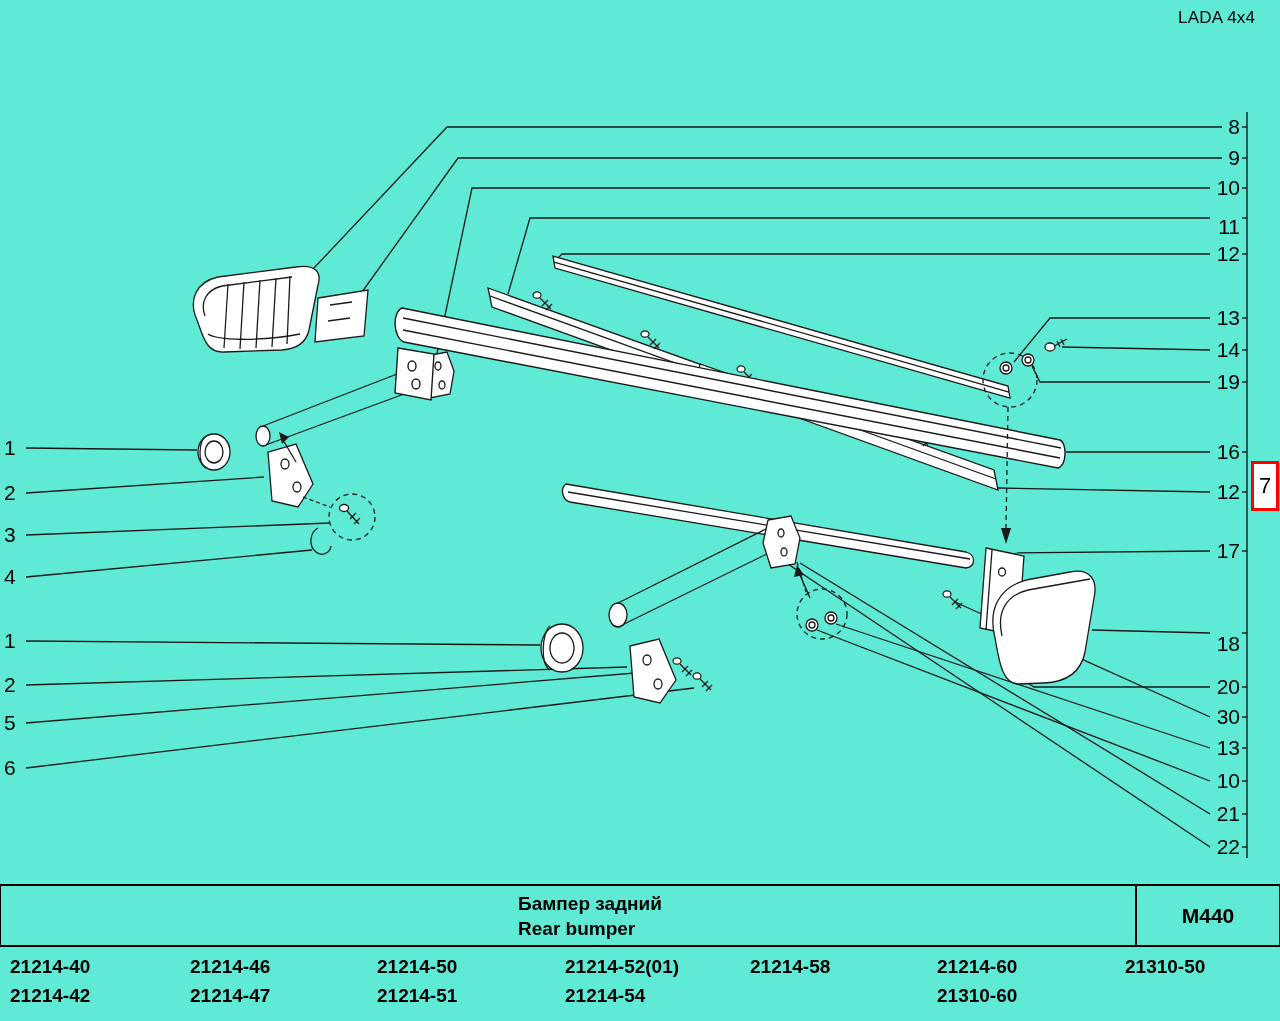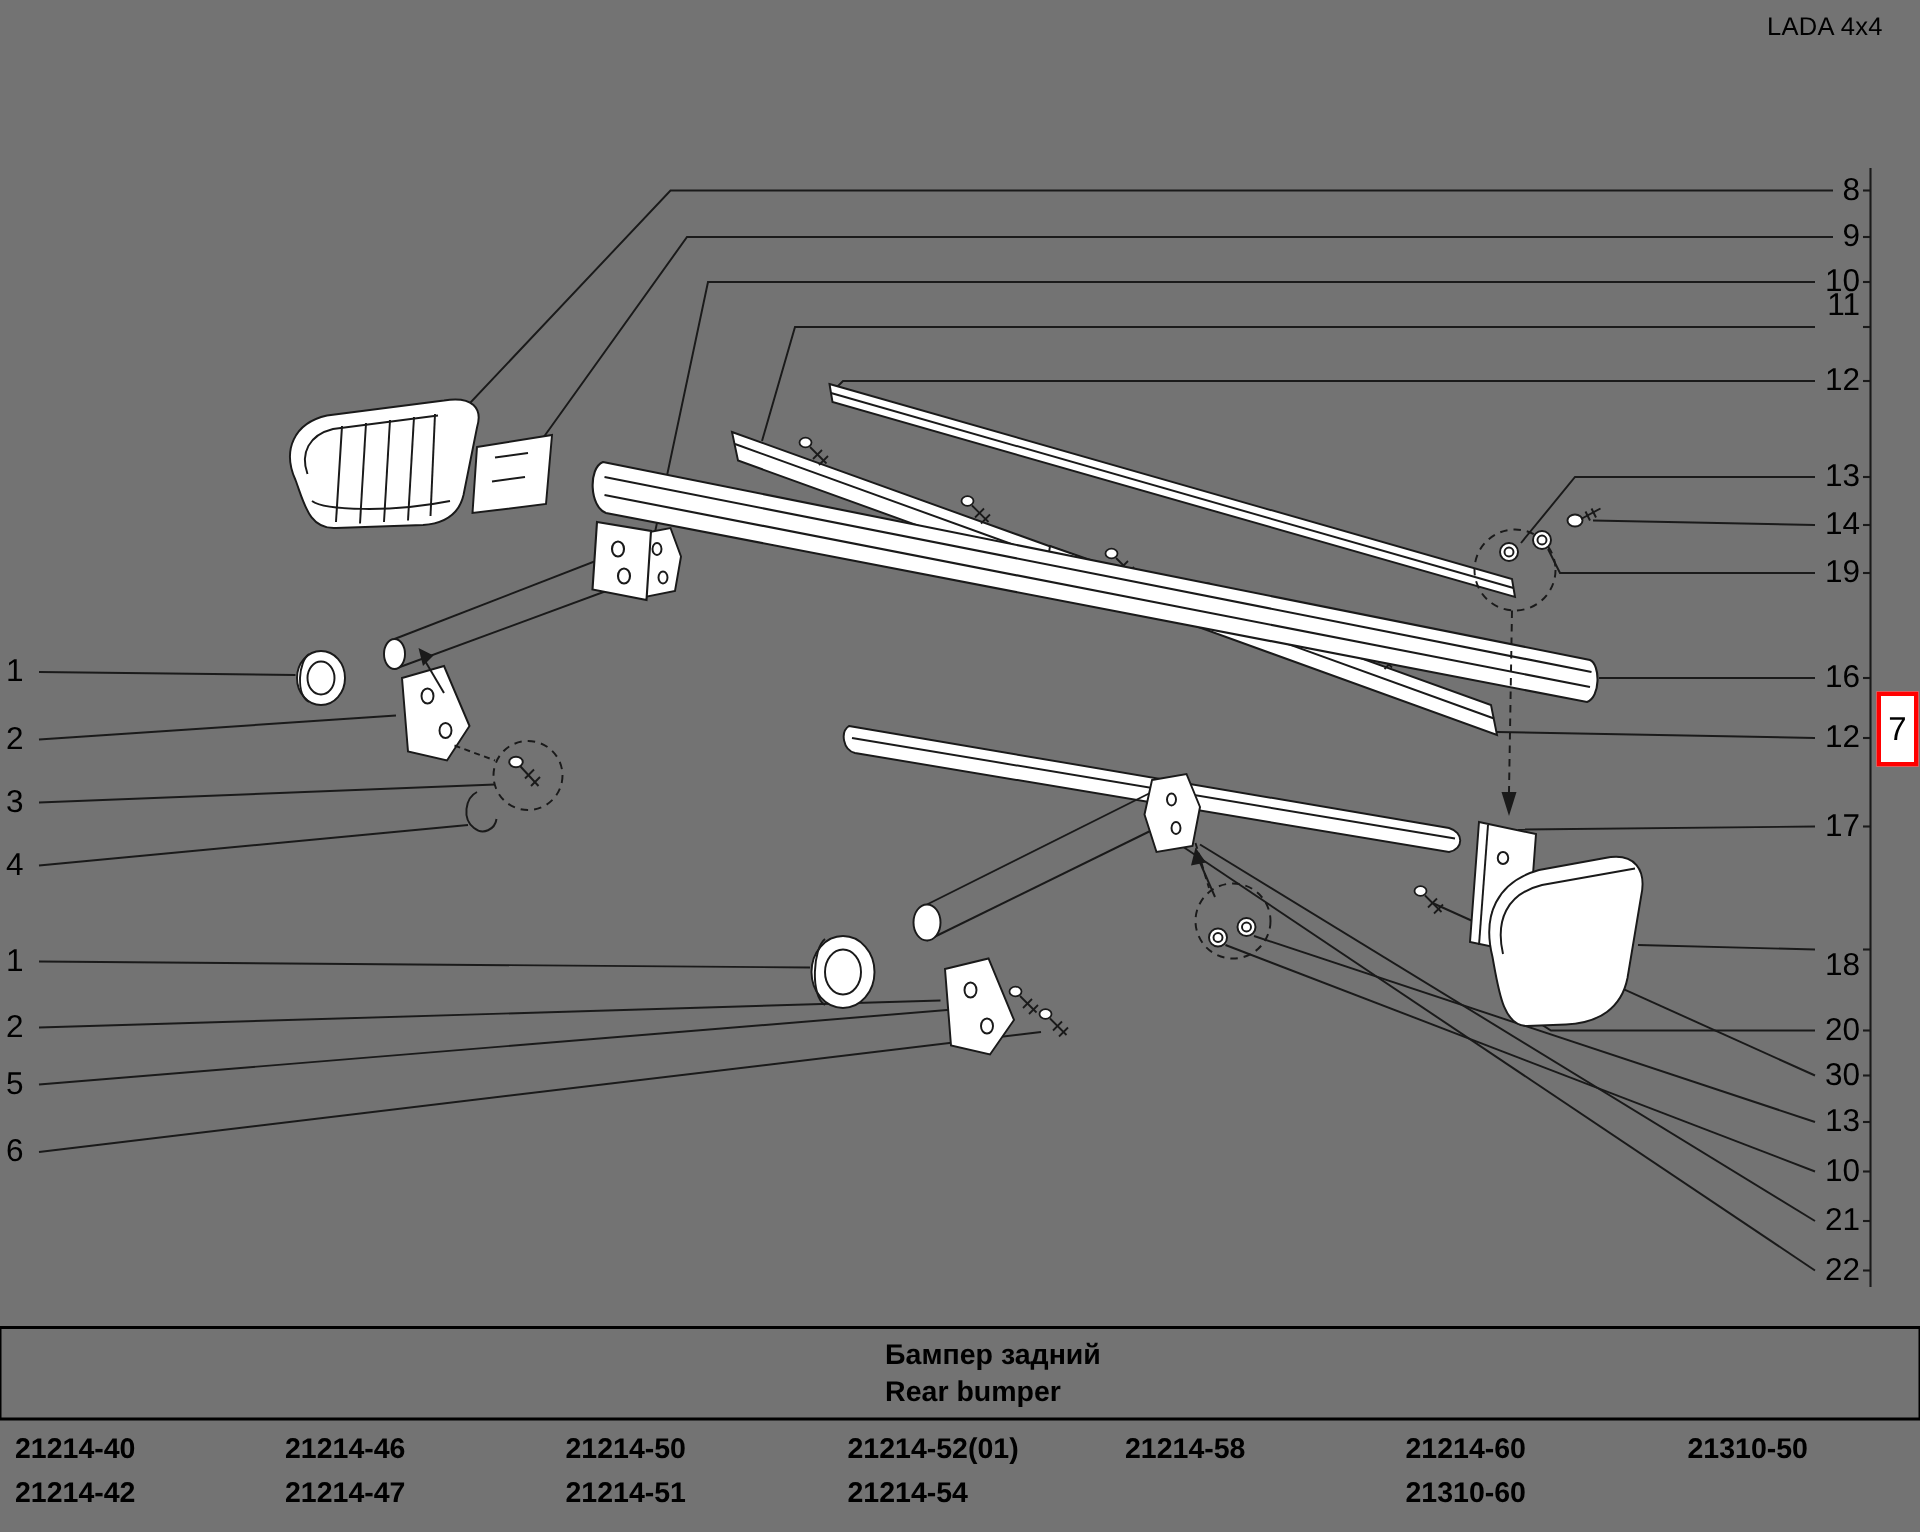--- a/index.html
+++ b/index.html
@@ -1,18 +1,18 @@
 <!DOCTYPE html>
 <html><head>
 <meta charset="utf-8">
 <style>
   * { margin:0; padding:0; box-sizing:border-box; }
   html,body { width:1280px; height:1021px; background:#ffffff; overflow:hidden;
               font-family:"Liberation Sans", sans-serif; color:#000; }
-  .page { position:relative; width:1280px; height:1021px; background:#737373; }
+  .page { position:relative; width:1280px; height:1021px; background:#5eead4; }
 
   .brand { position:absolute; top:8px; left:1178px; font-size:17px; letter-spacing:0.2px; }
 
   svg.diagram { position:absolute; top:0; left:0; }
 
   .callout { position:absolute; font-size:21px; line-height:24px; }
   .callout.right { left:1202px; width:38px; text-align:right; }
   .callout.left  { left:4px;   width:30px; text-align:left;  }
 
   .highlight-box { position:absolute; left:1251px; top:461px; width:28px; height:50px;
@@ -264,21 +264,21 @@
       <line x1="1057" y1="341" x2="1060" y2="347"></line>
         <line x1="1061" y1="339" x2="1064" y2="345"></line>
       <line x1="1008" y1="407" x2="1006" y2="528" stroke-dasharray="5,4"></line>
       <polygon points="1001,528 1011,528 1006,544" fill="#1a1a1a" stroke="none"></polygon>
     </g>
   </svg>
 
   <div class="callout right" style="top:115px">8</div>
   <div class="callout right" style="top:146px">9</div>
   <div class="callout right" style="top:176px">10</div>
-  <div class="callout right" style="top:192px">11</div>
+  <div class="callout right" style="top:215px">11</div>
   <div class="callout right" style="top:242px">12</div>
   <div class="callout right" style="top:306px">13</div>
   <div class="callout right" style="top:338px">14</div>
   <div class="callout right" style="top:370px">19</div>
   <div class="callout right" style="top:440px">16</div>
   <div class="callout right" style="top:480px">12</div>
   <div class="callout right" style="top:539px">17</div>
   <div class="callout right" style="top:632px">18</div>
   <div class="callout right" style="top:675px">20</div>
   <div class="callout right" style="top:705px">30</div>
@@ -299,20 +299,23 @@
   <div class="highlight-box">
     <span>7</span>
   </div>
 
   <div class="title-block">
     <div class="tb-main">
       <div class="tb-titles">
         <div>Бампер задний</div>
         <div>Rear bumper</div>
       </div>
+    </div>
+    <div class="tb-code">
+      <span>M440</span>
     </div>
   </div>
 
   <div class="models">
     <div class="mrow">
       <span class="mcell c0">21214-40</span>
       <span class="mcell c1">21214-46</span>
       <span class="mcell c2">21214-50</span>
       <span class="mcell c3">21214-52(01)</span>
       <span class="mcell c4">21214-58</span>

